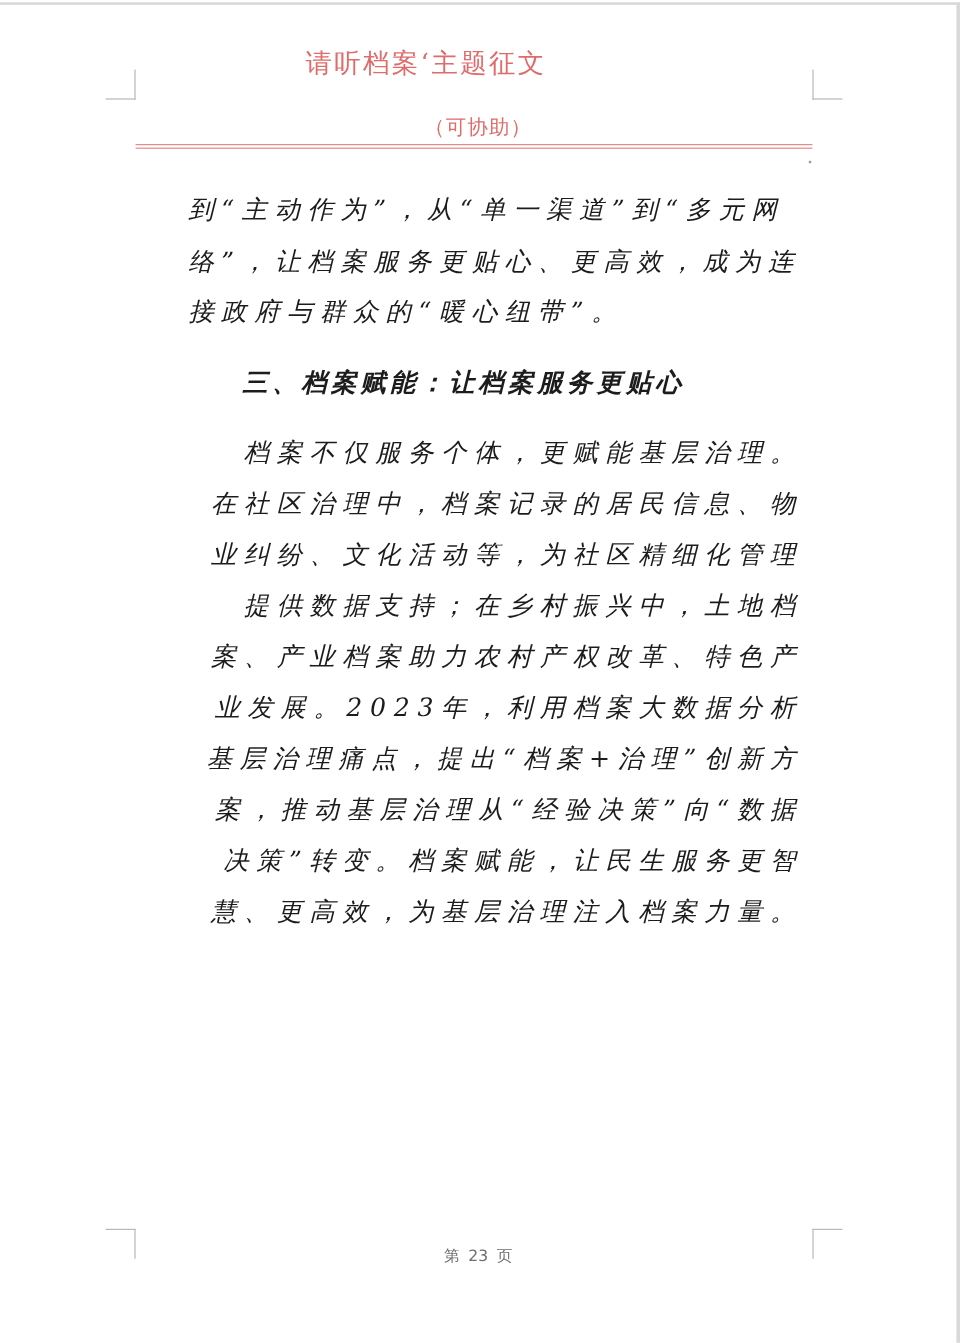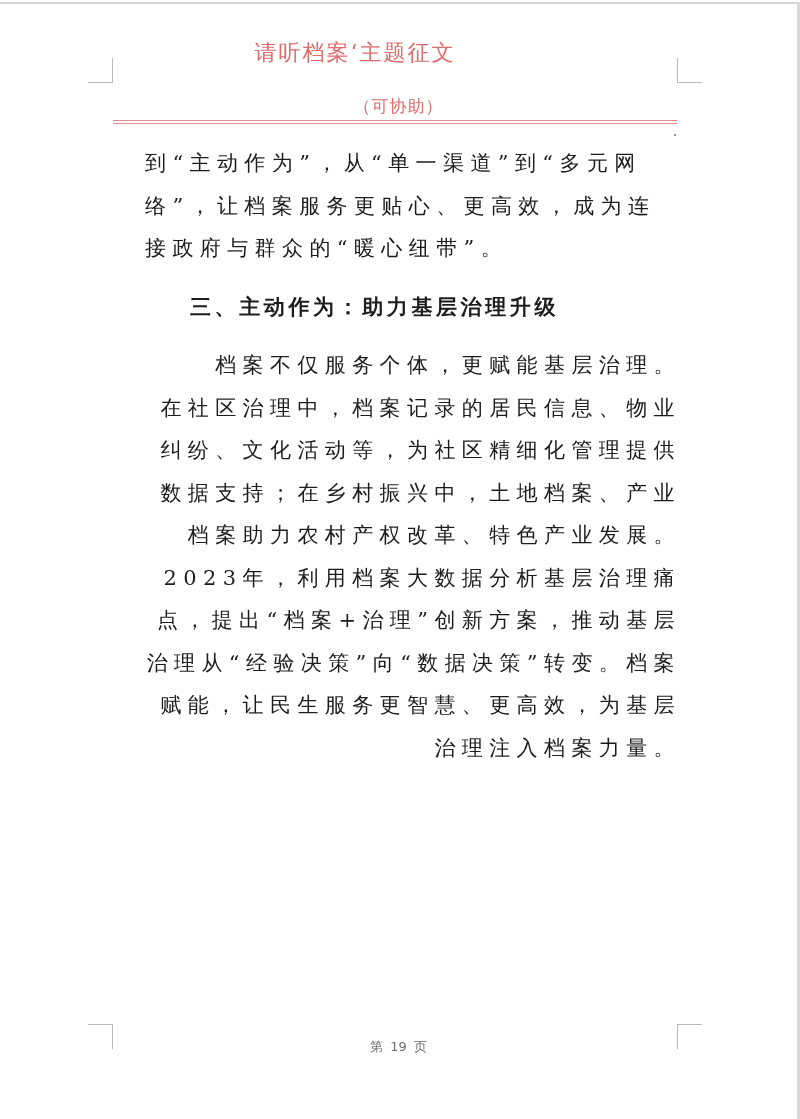--- a/index.html
+++ b/index.html
@@ -86,21 +86,22 @@
       position: absolute;
       left: 145px;
       top: 142px;
       width: 536px;
       font-size: 21px;
       line-height: 42.5px;
       letter-spacing: 6.4px;
       color: #1c1c1c;
     }
     .body-text p {
-      margin: 0;
+      margin: 12px;
+      font-style: italic;
     }
     .para-cont { text-indent: 0; }
     .para { text-indent: 45px; margin-top: 16px !important; text-align: right; }
     .heading {
       font-weight: bold;
       text-indent: 45px;
       letter-spacing: 3.6px;
       font-size: 21px;
       margin-top: 16px !important;
       margin-bottom: 0 !important;
@@ -126,22 +127,22 @@
   <div class="corner tl"></div>
   <div class="corner tr"></div>
 
   <div class="header-title">请听档案‘主题征文</div>
   <div class="header-sub">（可协助）</div>
   <div class="header-rule"></div>
   <div class="header-dot"></div>
 
   <div class="body-text">
     <p class="para-cont">到“主动作为”，从“单一渠道”到“多元网络”，让档案服务更贴心、更高效，成为连接政府与群众的“暖心纽带”。</p>
-    <p class="heading">三、主动作为：助力基层治理升级</p>
+    <p class="heading">三、档案赋能：让档案服务更贴心</p>
     <p class="para">档案不仅服务个体，更赋能基层治理。在社区治理中，档案记录的居民信息、物业纠纷、文化活动等，为社区精细化管理提供数据支持；在乡村振兴中，土地档案、产业档案助力农村产权改革、特色产业发展。2023年，利用档案大数据分析基层治理痛点，提出“档案+治理”创新方案，推动基层治理从“经验决策”向“数据决策”转变。档案赋能，让民生服务更智慧、更高效，为基层治理注入档案力量。</p>
   </div>
 
   <div class="corner bl"></div>
   <div class="corner br"></div>
 
-  <div class="footer-page">第 19 页</div>
+  <div class="footer-page">第 23 页</div>
 </div>
 <div class="right-border"></div>
 
 </body></html>

